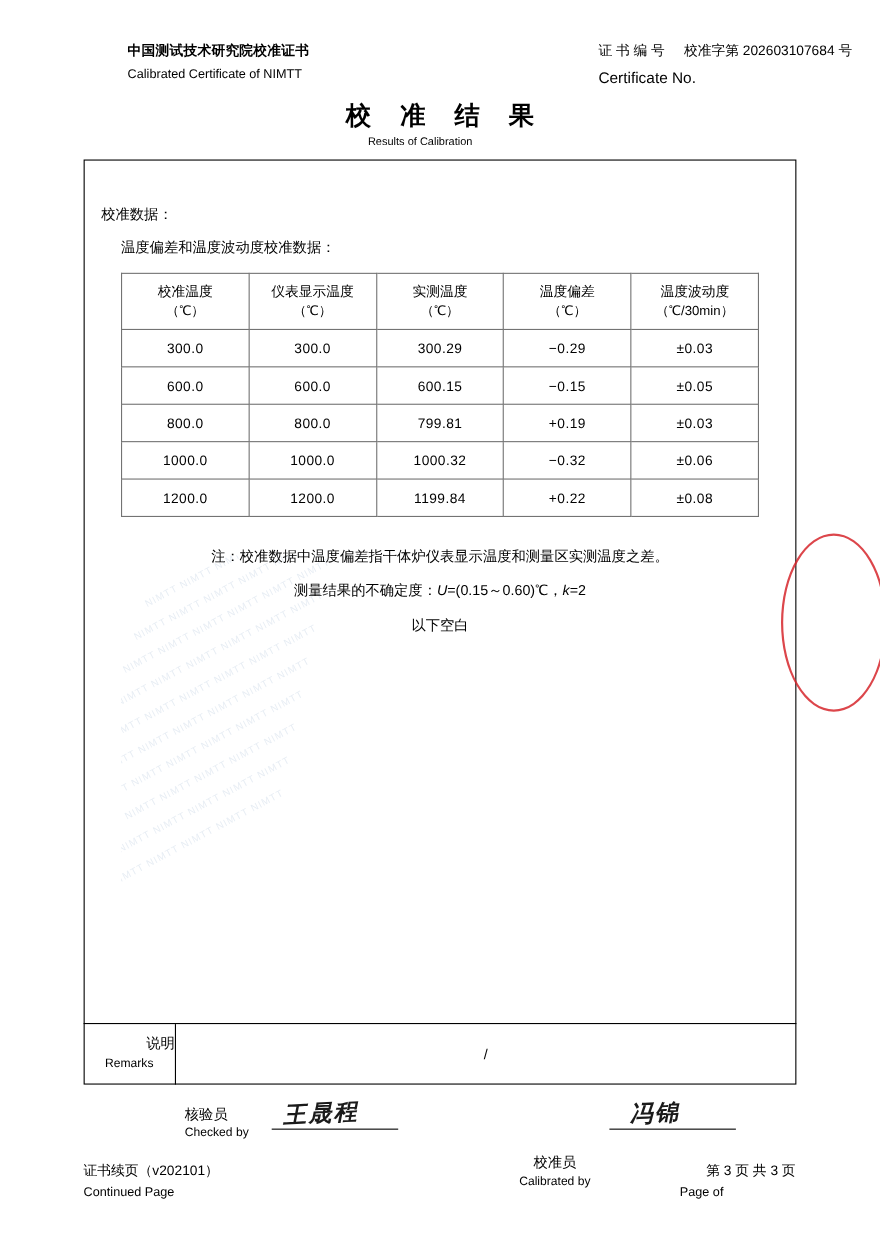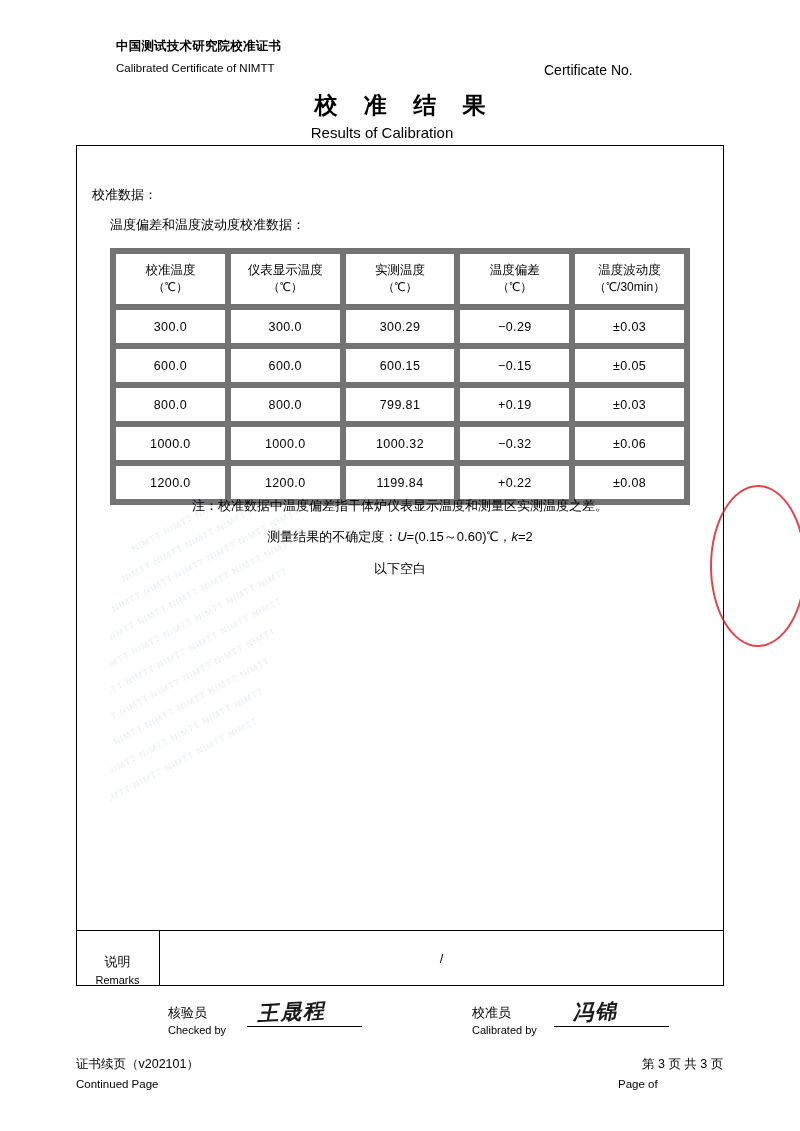--- a/index.html
+++ b/index.html
@@ -73,21 +73,21 @@
     font-weight: bold;
     letter-spacing: 10px;
     text-indent: 10px;
   }
   .title-en {
     position: absolute;
     left: 0;
     top: 124px;
     width: 764px;
     text-align: center;
-    font-size: 15px;
+    font-size: 10px;
   }
 
   
   .frame {
     position: absolute;
     left: 76px;
     top: 145px;
     width: 648px;
     height: 841px;
     border: 1px solid #000000;
@@ -112,21 +112,21 @@
   
   table.data {
     position: absolute;
     left: 110px;
     top: 248px;
     width: 580px;
     border-collapse: collapse;
     table-layout: fixed;
   }
   table.data td, table.data th {
-    border: 6px solid #737373;
+    border: 1px solid #737373;
     text-align: center;
     font-size: 12.5px;
     font-weight: normal;
     padding: 0;
     height: 33px;
     font-family: "Liberation Sans", sans-serif;
   }
   table.data thead th {
     height: 50px;
     line-height: 1.45;
@@ -237,22 +237,23 @@
     position: absolute;
     left: 0;
     top: 0;
     width: 84px;
     height: 55px;
     border-right: 1px solid #000000;
     box-sizing: border-box;
     text-align: center;
   }
   .remarks-cn {
-    margin-top: 22px;
-    font-size: 13px;
+    margin-top: 9px;
+    font-size: 13px;
+    text-align: right;
   }
   .remarks-en {
     margin-top: 3px;
     font-size: 11px;
   }
   .remarks-value {
     position: absolute;
     left: 84px;
     top: 0;
     width: 563px;
@@ -316,20 +317,25 @@
   }
 </style>
 </head>
 <body>
 
 <div class="page">
 
   <div class="header">
     <div class="hdr-left-cn">中国测试技术研究院校准证书</div>
     <div class="hdr-left-en">Calibrated Certificate of NIMTT</div>
+    <div class="hdr-right-cn">
+      <span>证 书 编 号</span>
+      &nbsp;&nbsp;&nbsp;
+      <span>校准字第 202603107684 号</span>
+    </div>
     <div class="hdr-right-label-en">Certificate No.</div>
   </div>
 
   <div class="title-cn">校 准 结 果</div>
   <div class="title-en">Results of Calibration</div>
 
   <div class="frame"></div>
 
   <div class="sec-label">校准数据：</div>
   <div class="sub-label">温度偏差和温度波动度校准数据：</div>
@@ -429,21 +435,21 @@
     <div class="remarks-value">/</div>
   </div>
 
   <div class="sig" style="left:168px; top:1004px;">
     <div class="cn">核验员</div>
     <div class="en">Checked by</div>
   </div>
   <div class="sig-line" style="left:247px; top:1026px; width:115px;"></div>
   <div class="sig-name" style="left:257px; top:998px;">王晟程</div>
 
-  <div class="sig" style="left:472px; top:1004px;">
+  <div class="sig" style="left:472px; top:1048px;text-align:center;">
     <div class="cn">校准员</div>
     <div class="en">Calibrated by</div>
   </div>
   <div class="sig-line" style="left:554px; top:1026px; width:115px;"></div>
   <div class="sig-name" style="left:572px; top:998px;">冯锦</div>
 
   <div class="footer-left-cn">证书续页（v202101）</div>
   <div class="footer-left-en">Continued Page</div>
   <div class="footer-right-cn">第 3 页 共 3 页</div>
   <div class="footer-right-en">Page of</div>

